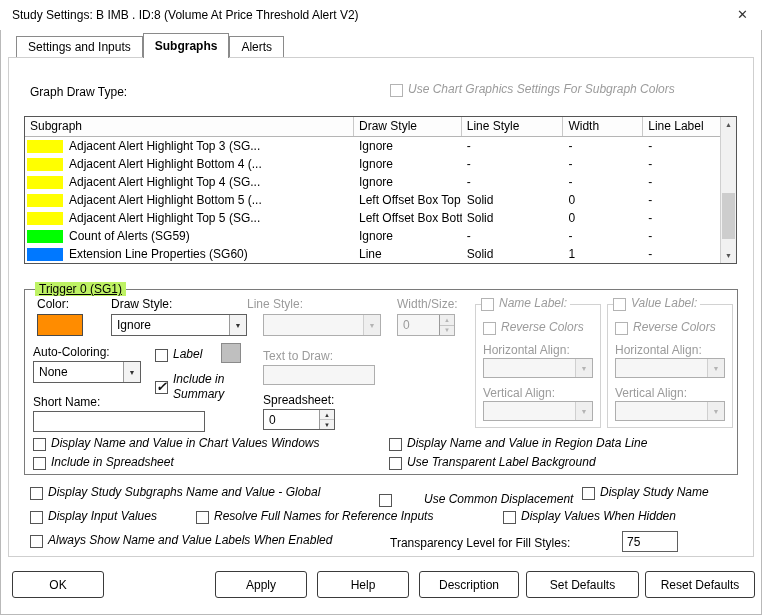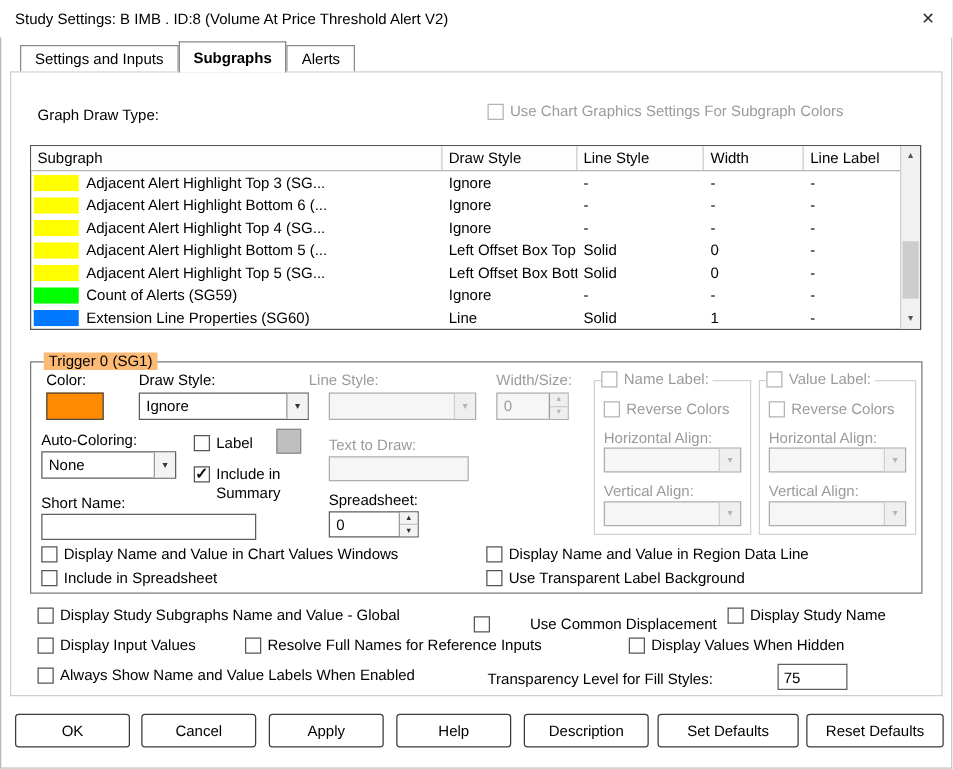--- a/index.html
+++ b/index.html
@@ -35,21 +35,21 @@
   .spin-val { flex:1; padding:3px 5px; overflow:hidden; }
   .spin-btns { width:15px; display:flex; flex-direction:column; border-left:1px solid #9a9a9a; }
   .spin-btns span { flex:1; font-size:6px; display:flex; align-items:center; justify-content:center; background:#f3f3f3; color:#333; }
   .spin-btns span:first-child { border-bottom:1px solid #c4c4c4; }
   .spin.disabled { border-color:#aeaeae; background:#f6f6f6; color:#9b9b9b; }
   .spin.disabled .spin-btns span { color:#b4b4b4; background:#efefef; }
 
   .ti { position:absolute; border:1px solid #5f5f5f; font:12px "Liberation Sans",sans-serif; padding:2px 4px; background:#fff; }
   .ti.disabled { border-color:#aeaeae; background:#f6f6f6; }
 
-  .cb { position:absolute; display:flex; align-items:flex-start; gap:5px; cursor:default; white-space:nowrap; }
+  .cb { position:absolute; display:flex; align-items:center; gap:5px; cursor:default; white-space:nowrap;font-style:italic; }
   .cb .box { width:13px; height:13px; border:1px solid #555; background:#fff; flex:0 0 13px; margin-top:1px; position:relative; }
   .cb.checked .box::after { content:"✓"; position:absolute; left:0; top:-3px; font-size:13px; font-weight:bold; color:#111; }
   .cb.disabled { color:#9b9b9b; }
   .cb.disabled .box { border-color:#b3b3b3; }
   .cbl { line-height:15px; white-space:pre-line; }
 
   
   .tbl { position:absolute; left:24px; top:116px; width:713px; height:148px; border:1px solid #555; background:#fff; }
   .tbl-head { display:flex; height:20px; border-bottom:1px solid #b5b5b5; margin-right:16px; background:#fdfdfd; }
   .th { border-right:1px solid #c9c9c9; padding:0 5px; line-height:19px; overflow:hidden; white-space:nowrap; }
@@ -59,21 +59,21 @@
   .tr { display:flex; height:18px; align-items:center; }
   .td { padding:0 5px; overflow:hidden; white-space:nowrap; }
   .td.c1 { display:flex; align-items:center; padding-left:2px; }
   .swatch { width:36px; height:13px; flex:0 0 36px; margin-right:6px; }
   .vscroll { position:absolute; right:0; top:0; bottom:0; width:16px; background:#f1f1f1; border-left:1px solid #cfcfcf; }
   .varrow { position:absolute; left:0; width:15px; height:15px; font-size:7px; display:flex; align-items:center; justify-content:center; color:#555; }
   .vthumb { position:absolute; left:1px; width:13px; top:76px; height:46px; background:#cdcdcd; }
 
   
   .groupbox { position:absolute; left:24px; top:289px; width:714px; height:186px; border:1px solid #7a7a7a; }
-  .group-title { position:absolute; left:10px; top:-8px; background:#fdba74; padding:0 4px; white-space:nowrap; }
+  .group-title { position:absolute; left:10px; top:-8px; background:#bef264; padding:0 4px; white-space:nowrap;text-decoration:underline; }
   .subframe { position:absolute; border:1px solid #d2d2d2; }
   .titlecb { background:#fff; padding-right:3px; z-index:2; }
 
   .colorswatch { position:absolute; border:1px solid #4a4a4a; }
 
   
   .btn { position:absolute; top:571px; height:27px; border:1px solid #3a3a3a; border-radius:3px; background:#fff; font:12px "Liberation Sans",sans-serif; display:flex; align-items:center; justify-content:center; cursor:pointer; }
 </style>
 </head>
 <body>
@@ -117,21 +117,21 @@
             <span>Adjacent Alert Highlight Top 3 (SG...</span>
           </span>
         <span class="td c2">Ignore</span>
         <span class="td c3">-</span>
         <span class="td c4">-</span>
         <span class="td c5">-</span>
       </div>
       <div class="tr">
         <span class="td c1">
             <span class="swatch" style="background-color: rgb(255, 255, 0);"></span>
-            <span>Adjacent Alert Highlight Bottom 6 (...</span>
+            <span>Adjacent Alert Highlight Bottom 4 (...</span>
           </span>
         <span class="td c2">Ignore</span>
         <span class="td c3">-</span>
         <span class="td c4">-</span>
         <span class="td c5">-</span>
       </div>
       <div class="tr">
         <span class="td c1">
             <span class="swatch" style="background-color: rgb(255, 255, 0);"></span>
             <span>Adjacent Alert Highlight Top 4 (SG...</span>
@@ -337,20 +337,19 @@
   </label>
 
   <label class="cb" style="left:30px; top:533px;">
     <span class="box"></span>
     <span class="cbl">Always Show Name and Value Labels When Enabled</span>
   </label>
   <span class="lbl" style="left:390px; top:536px;">Transparency Level for Fill Styles:</span>
   <input class="ti" style="left: 622px; top: 531px; width: 56px; height: 21px;" value="75">
 
   <button class="btn" style="left:12px; width:92px;">OK</button>
-  <button class="btn" style="left:113px; width:92px;">Cancel</button>
   <button class="btn" style="left:215px; width:92px;">Apply</button>
   <button class="btn" style="left:317px; width:92px;">Help</button>
   <button class="btn" style="left:419px; width:100px;">Description</button>
   <button class="btn" style="left:526px; width:113px;">Set Defaults</button>
   <button class="btn" style="left:645px; width:110px;">Reset Defaults</button>
 
 </div>
 
 </body></html>

